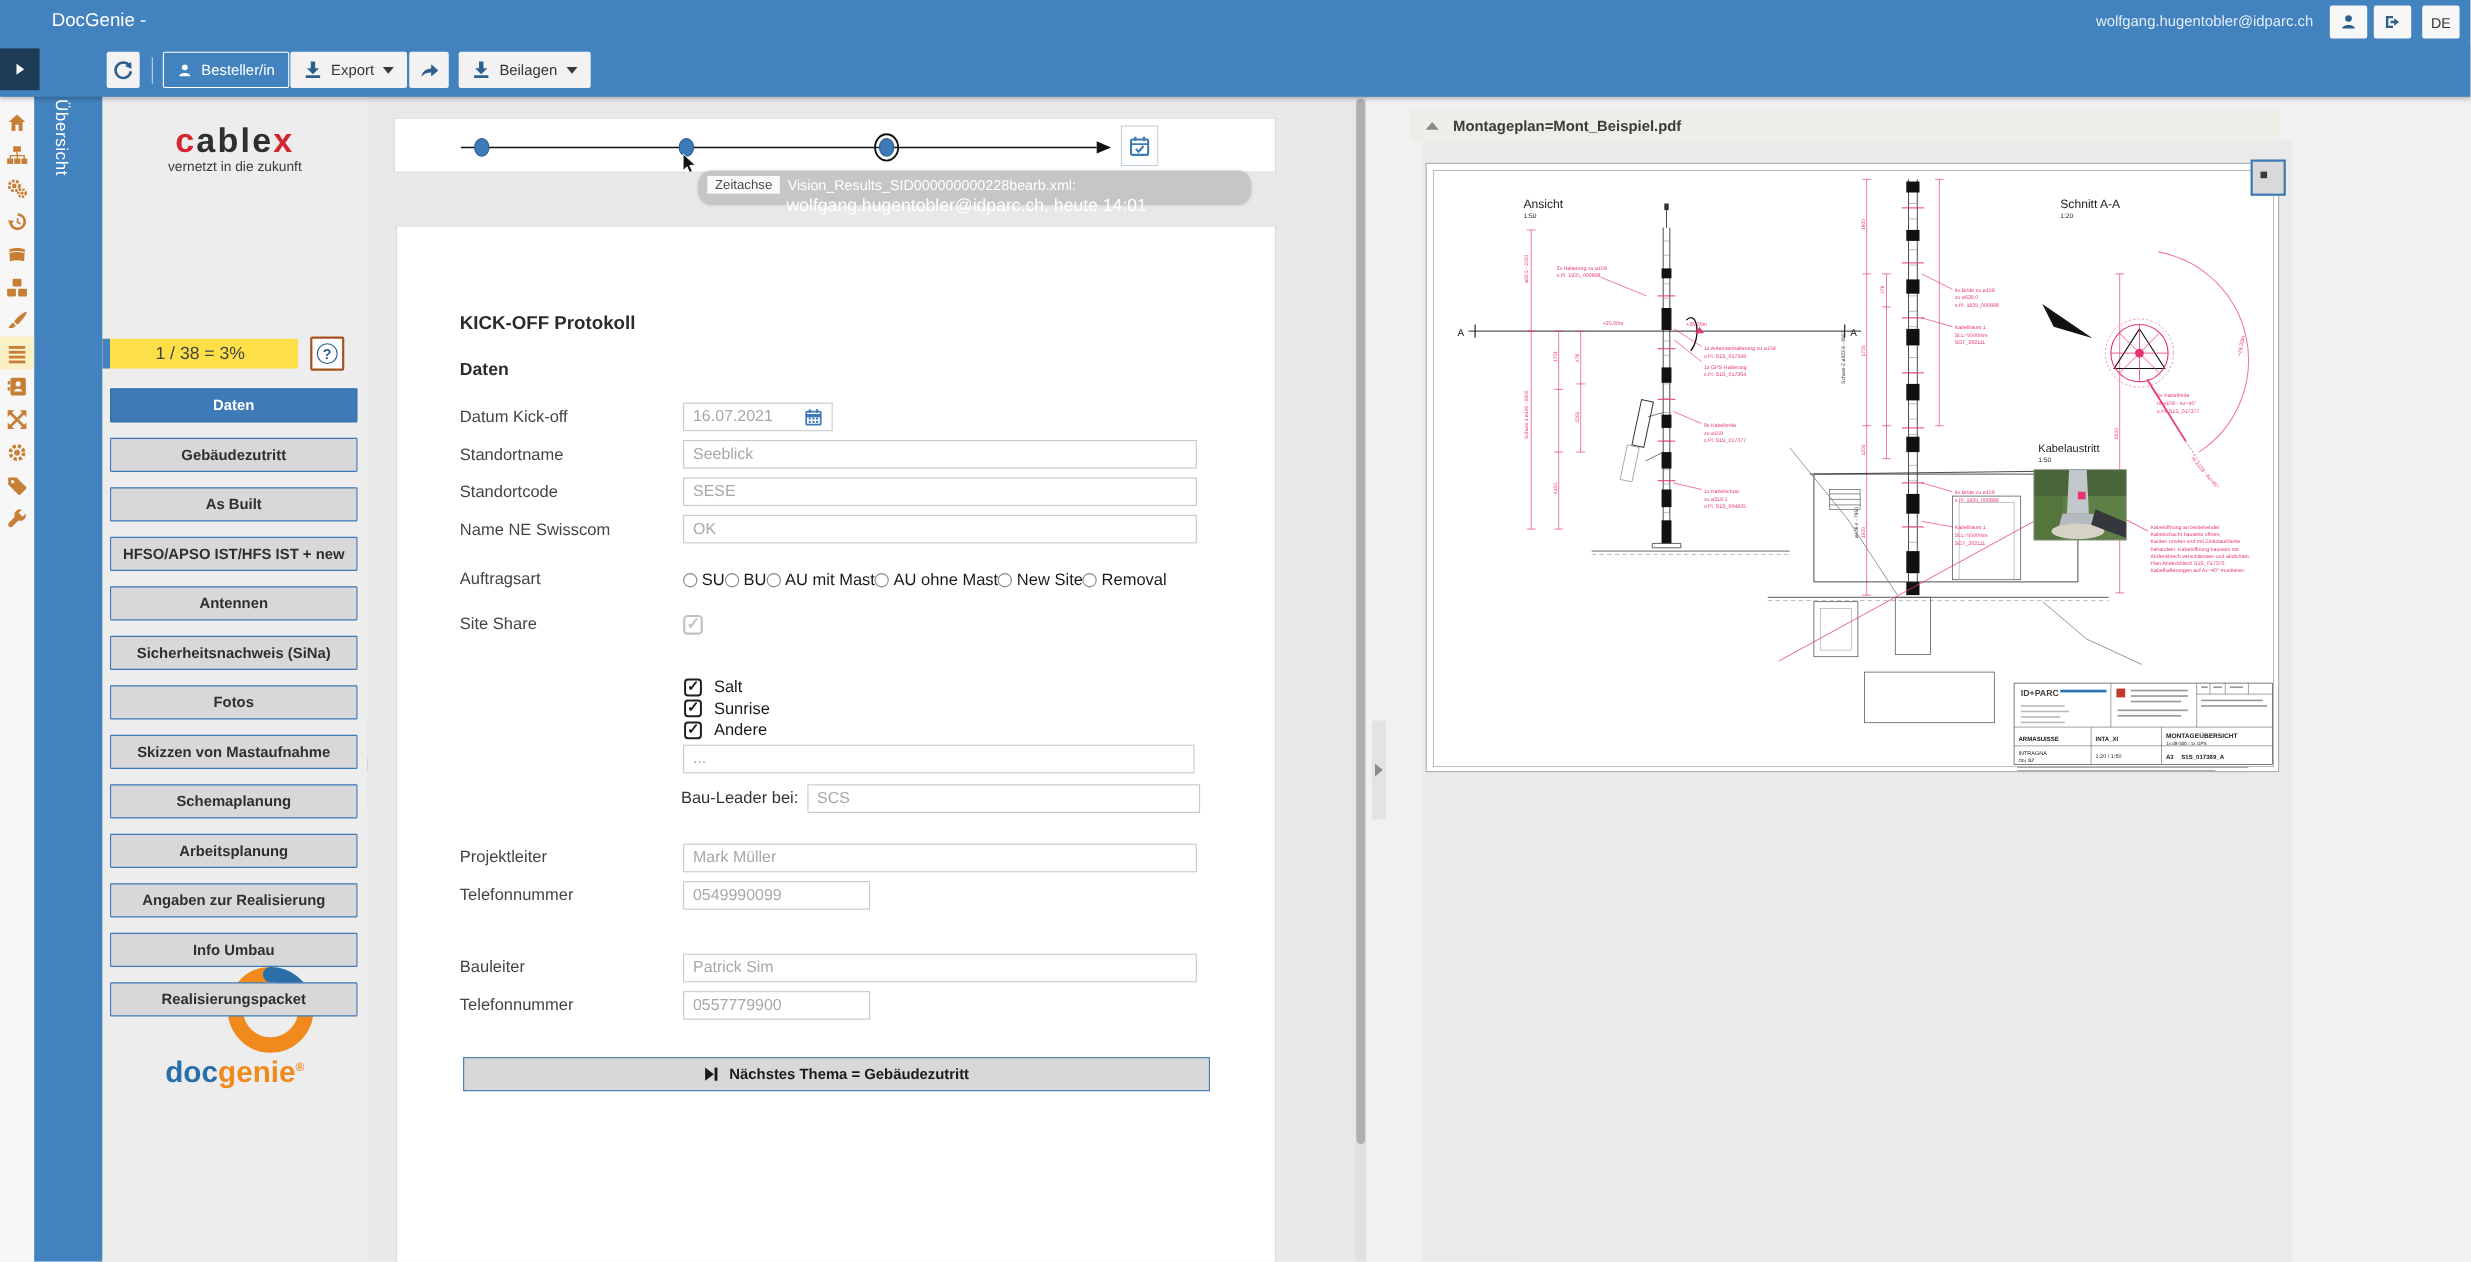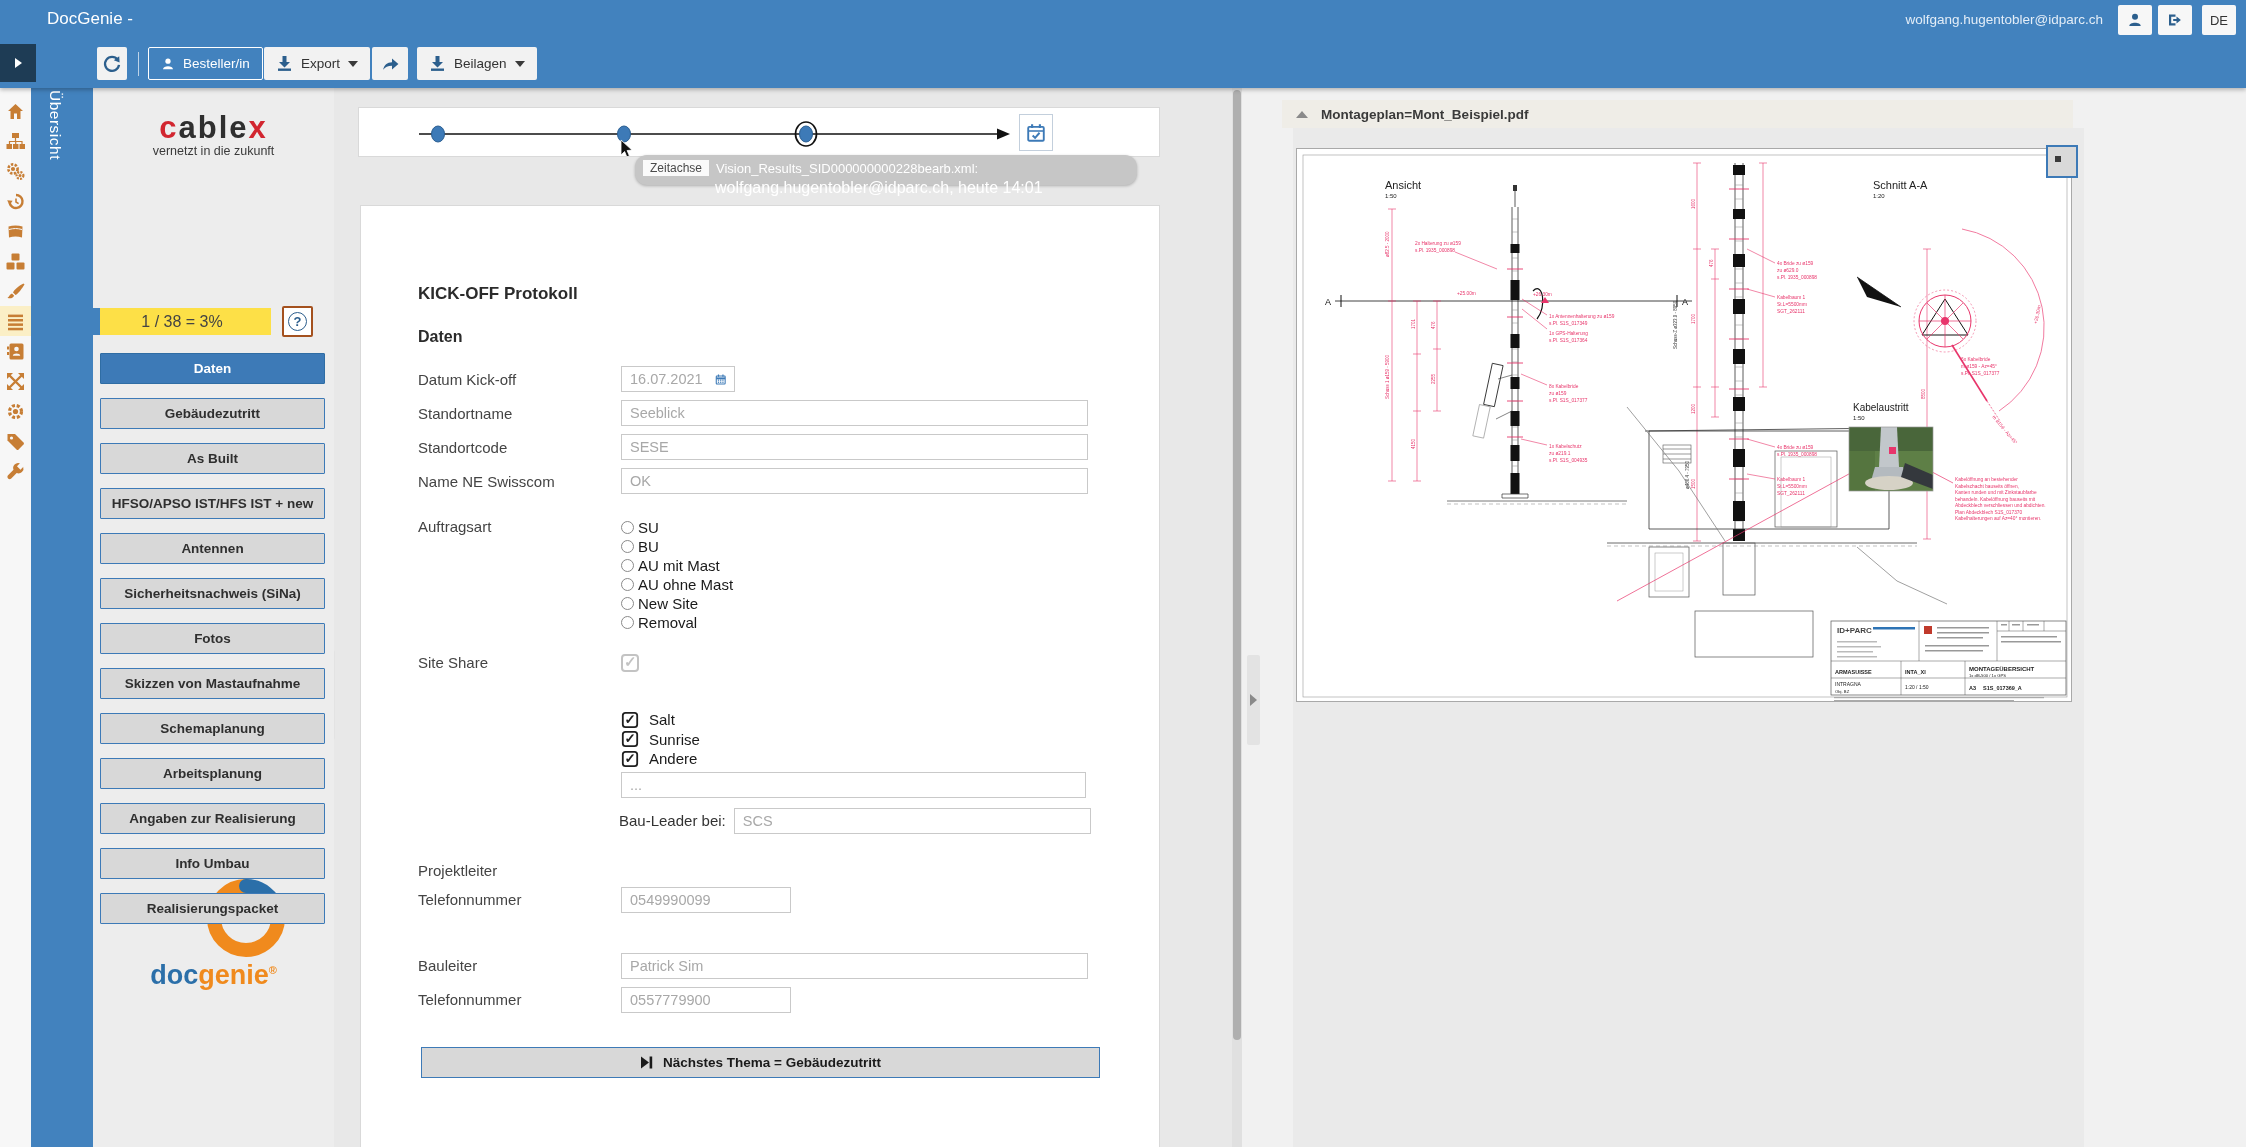--- a/index.html
+++ b/index.html
@@ -67,23 +67,23 @@
   .tt-line2 { color:#fff; font-size:16px; margin-left:72px; margin-top:3px; }
 
   .form-card { position:absolute; left:26px; top:117px; width:800px; height:1100px; background:#fff; border:1px solid #d9d9d9; padding:78px 40px 0 57px; }
   .f-title { font-size:17px; font-weight:bold; color:#2b2b2b; margin-bottom:24px; }
   .f-section { font-size:16px; font-weight:bold; color:#2b2b2b; margin-bottom:20px; }
   .frow { display:flex; align-items:center; margin-bottom:8px; }
   .frow.top { align-items:flex-start; }
   .flabel { width:203px; flex:0 0 203px; font-size:15px; color:#444; }
   .finput { height:26px; border:1px solid #c9c9c9; background:#fff; display:flex; align-items:center; padding:0 8px; font-size:14.5px; color:#a8a8a8; }
   .finput.wide { width:467px; }
-  .finput.date { width:114px; justify-content:space-between;gap:12px; }
+  .finput.date { width:136px; justify-content:space-between;gap:12px; }
   .finput.tel { width:170px; }
-  .radios { display:flex; flex-direction:column; }
+  .radios { display:flex; flex-direction:row; }
   .radio-row { display:flex; align-items:center; height:19px; cursor:pointer; }
   .radio { width:13px; height:13px; border:1.4px solid #8a8a8a; border-radius:50%; margin-right:4px; }
   .radio-lbl { font-size:15px; color:#1a1a1a; }
   .checkbox { width:18px; height:18px; border:2.4px solid #1f1f1f; border-radius:4px; position:relative; cursor:pointer; }
   .checkbox.checked::after { content:"✓"; position:absolute; left:1px; top:-3px; font-size:15px; font-weight:bold; color:#1f1f1f; }
   .checkbox.gray { border-color:#c3c3c3; }
   .checkbox.gray.checked::after { color:#c3c3c3; }
   .prov { display:flex; align-items:center; gap:10px; height:19.5px; }
   .prov .checkbox { transform:scale(.9); }
   .prov-lbl { font-size:15px; color:#1a1a1a; }
@@ -439,20 +439,23 @@
 
     <div class="bau-row">
       <span class="bau-label">Bau-Leader bei:</span>
       <div class="finput bau">
           <span>SCS</span>
         </div>
     </div>
 
     <div class="frow" style="margin-top:28px">
       <div class="flabel">Projektleiter</div>
+      <div class="finput wide">
+          <span>Mark Müller</span>
+        </div>
     </div>
     <div class="frow">
       <div class="flabel">Telefonnummer</div>
       <div class="finput tel">
           <span>0549990099</span>
         </div>
     </div>
     <div class="frow" style="margin-top:40px">
       <div class="flabel">Bauleiter</div>
       <div class="finput wide">

